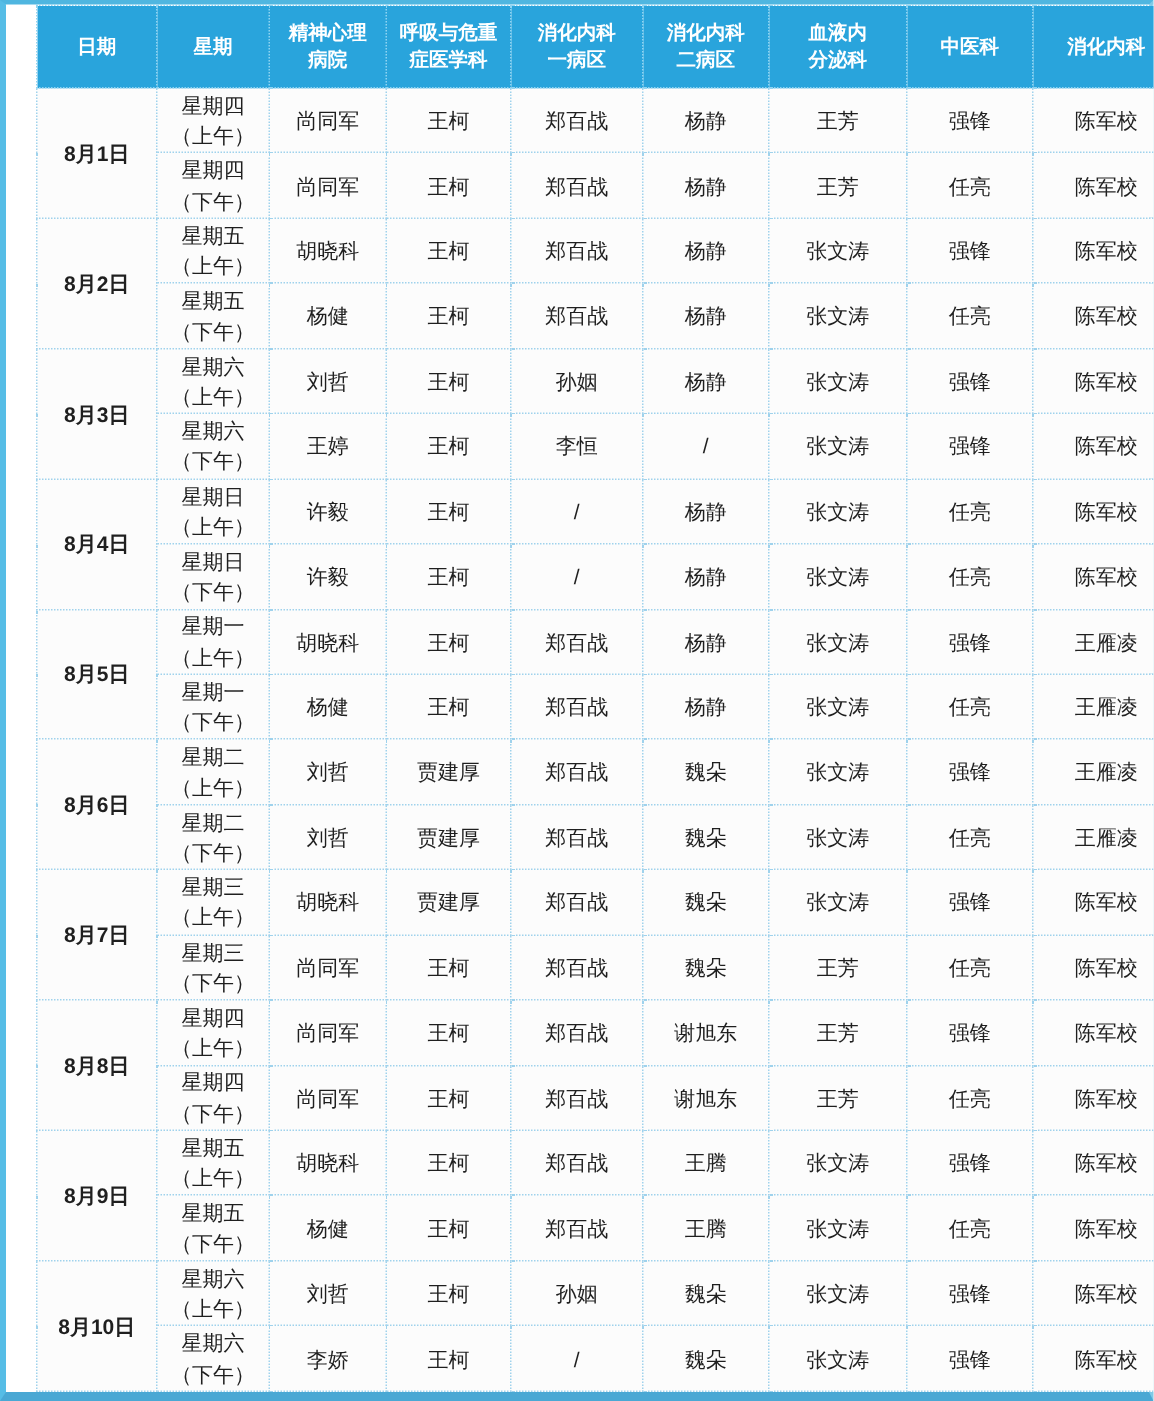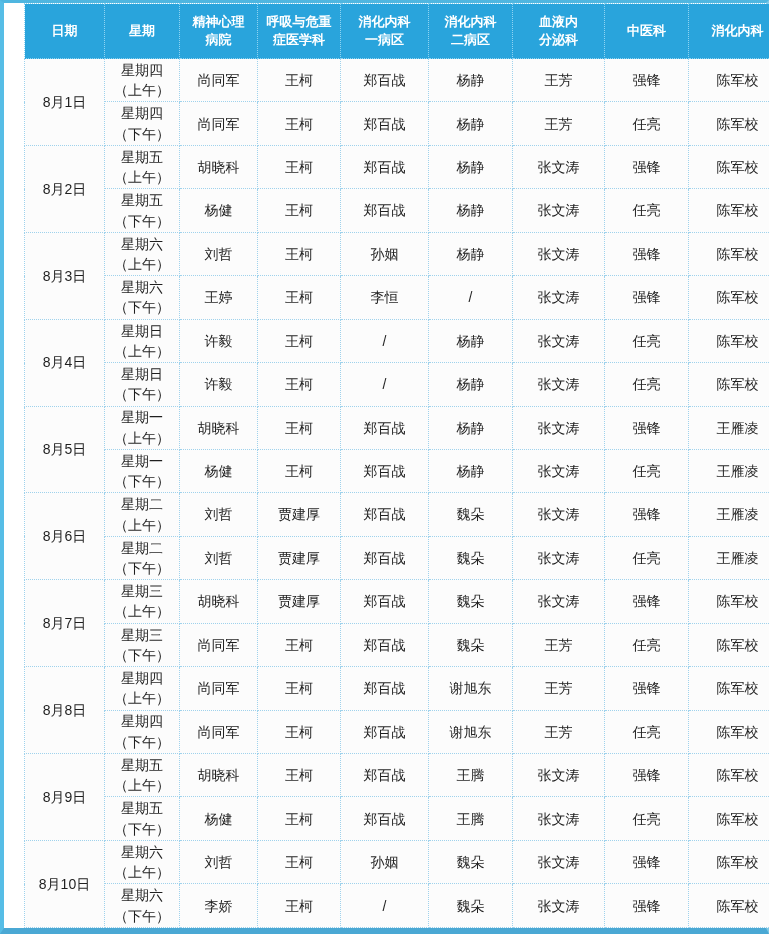--- a/index.html
+++ b/index.html
@@ -16,21 +16,21 @@
     background:#29a4dc; color:#ffffff; font-weight:bold;
     font-size:13px; line-height:1.4; white-space:pre-line;
     border:1px dotted #8fd4f2; height:50px; padding:2px; text-align:center;
     vertical-align:middle;
   }
   tbody td {
     background:#fcfcfc; color:#1f1f1f; text-align:center; vertical-align:middle;
     font-size:14px; line-height:1.45; border:1px dotted #9fd2ec;
     white-space:pre-line; height:42px; padding:0 2px;
   }
-  tbody td.date-cell { font-size:14px; }
+  tbody td.date-cell { font-size:14px;font-weight:bold; }
 </style>
 </head>
 <body>
 
 <div class="sheet">
   <table>
     <colgroup>
       <col style="width:80px">
         <col style="width:75px">
         <col style="width:78px">

